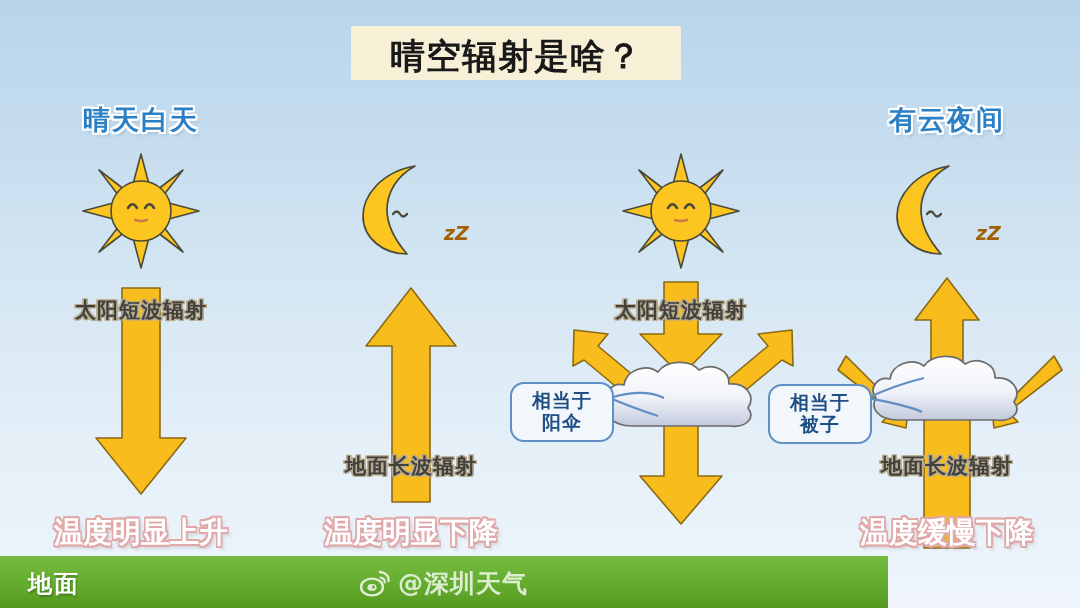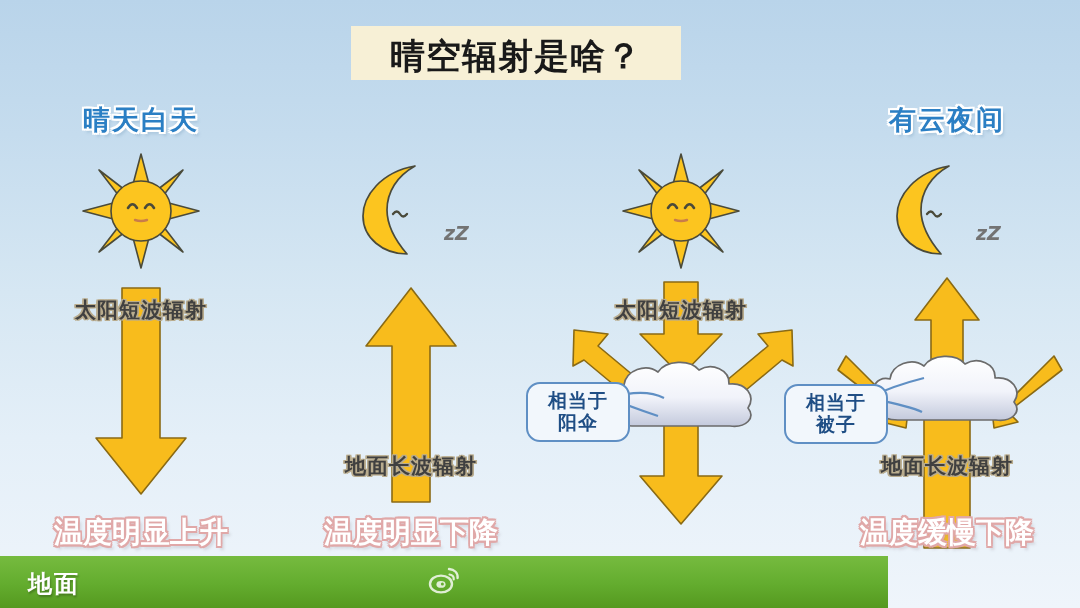--- a/index.html
+++ b/index.html
@@ -104,21 +104,20 @@
   }
 
   
   .callout {
     position: absolute;
     background: #f2f7fc;
     border: 2.2px solid #5f8fc4;
     border-radius: 14px;
     padding: 5px 12px 7px 12px;
     z-index: 8;
-    margin-left: 16px;
   }
   .callout-text {
     font-size: 19px;
     font-weight: bold;
     color: #1f4e85;
     text-align: center;
     line-height: 1.16;
     letter-spacing: 1px;
     white-space: pre-line;
     font-family: "DejaVu Sans", "Liberation Sans", sans-serif;
@@ -151,21 +150,21 @@
     font-size: 25px;
     font-weight: bold;
     color: rgba(255,255,255,.78);
     letter-spacing: 1px;
     font-family: "DejaVu Sans", "Liberation Sans", sans-serif;
   }
   .zz-text {
     position: absolute;
     font-size: 19px;
     font-weight: bold;
-    color: #737373;
+    color: #a16207;
     font-family: "DejaVu Sans", "Liberation Sans", sans-serif;
     font-style: italic;
   }
   svg { display: block; overflow: visible; }
 </style>
 </head>
 <body>
 
 <div id="title-band">
   <span id="title-text">晴空辐射是啥？</span>
@@ -339,14 +338,15 @@
 <div id="ground-bar">
   <span id="ground-label">地面</span>
   <div id="watermark">
     <svg width="31" height="27" viewBox="0 0 31 27">
       <ellipse cx="12" cy="17" rx="11" ry="8.4" fill="none" stroke="rgba(255,255,255,.8)" stroke-width="2.4"></ellipse>
       <ellipse cx="12" cy="17.4" rx="4.6" ry="3.4" fill="rgba(255,255,255,.8)"></ellipse>
       <ellipse cx="13.4" cy="17.1" rx="1.5" ry="1.5" fill="#63ac2e"></ellipse>
       <path d="M20 2 C25.5 2.5 29 6 28.6 11" fill="none" stroke="rgba(255,255,255,.8)" stroke-width="2.4" stroke-linecap="round"></path>
       <path d="M20.5 7.5 C23.5 8 25 9.8 24.7 12.4" fill="none" stroke="rgba(255,255,255,.8)" stroke-width="2.2" stroke-linecap="round"></path>
     </svg>
+    <span id="watermark-text">@深圳天气</span>
   </div>
 </div>
 
 </body></html>

